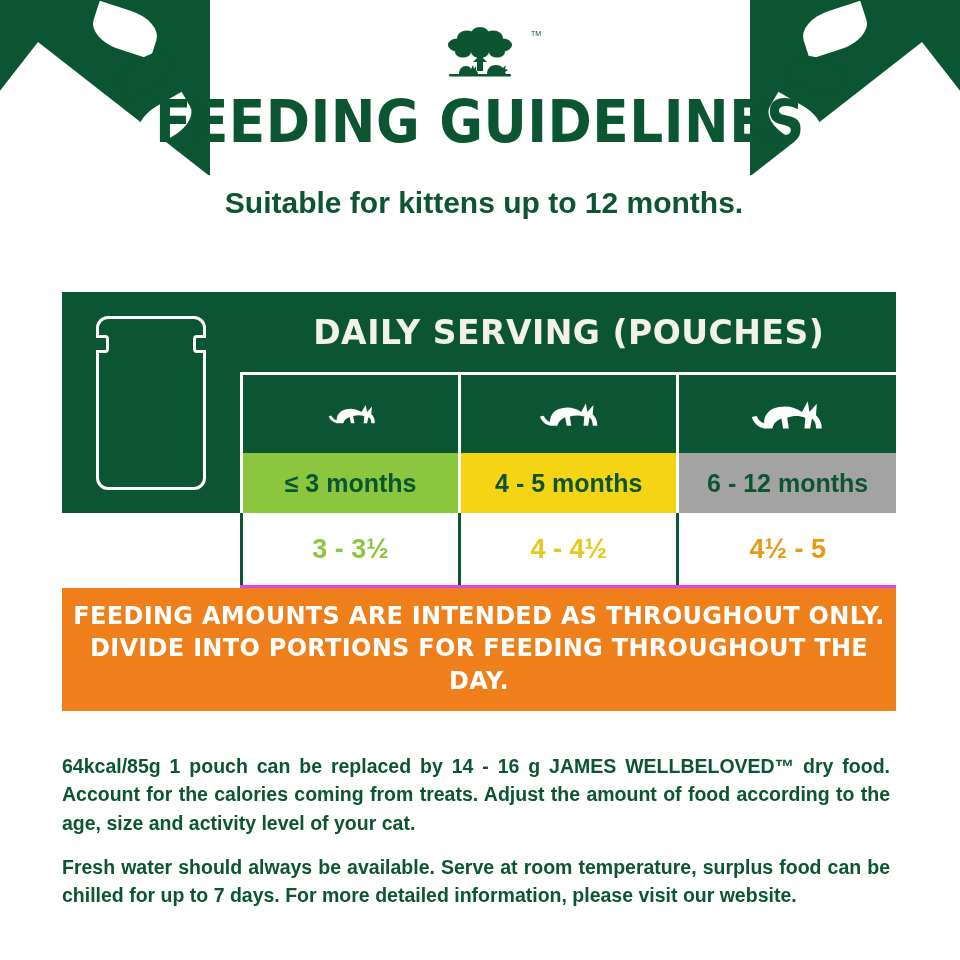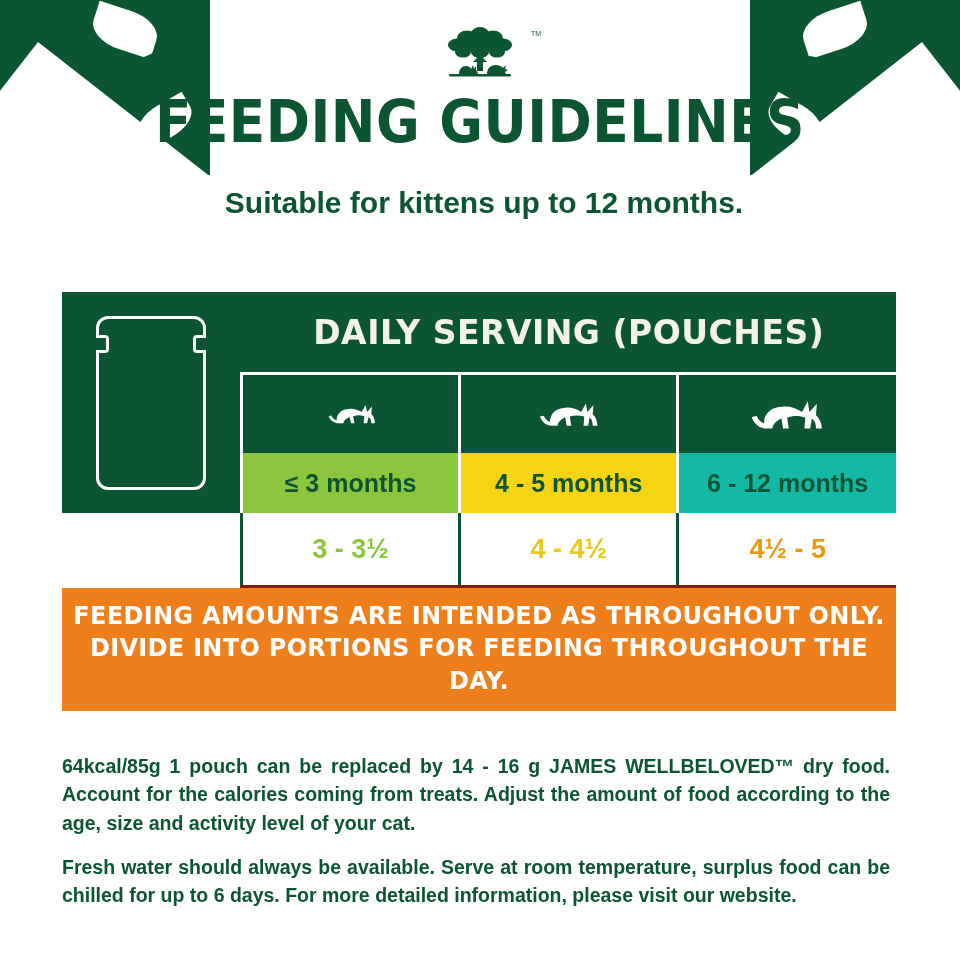--- a/index.html
+++ b/index.html
@@ -143,21 +143,21 @@
     font-weight: bold;
     color: #0b5532;
     border-left: 3px solid #ffffff;
   }
   .amt-row td {
     height: 72px;
     font-size: 27px;
     font-weight: bold;
     background: #ffffff;
     border-left: 3px solid #0b5532;
-    border-bottom: 3px solid #7f1d1d;
+    border-bottom: 3px solid #d946ef;
   }
   .amt-row td.pouch-cell {
     border-left: none;
     border-bottom: none;
   }
   .hdr-sep {
     border-bottom: 3px solid #ffffff;
   }
   .note-bar {
     background: #ef7f1a;
@@ -308,34 +308,34 @@
             <path d="M22 54 c-4-14 4-24 17-26 c10-2 20 0 28 6 l7-13 l2 13 l9-10 l-1 14 c6 6 7 11 7 16 l-7 0 c0-5-1-9-5-12 l-2 12 l-7 0 l1-13 c-7-3-15-3-22 0 l2 13 l-7 0 l-2-12 c-7 3-10 7-11 12 z"></path>
             <path d="M22 54 c-8-1-14-7-16-14 l6-1 c2 6 7 9 11 9 z"></path>
           </g>
         </svg>
       </td>
     </tr>
 
     <tr class="age-row">
       <td style="background:#8cc63e;">≤ 3 months</td>
       <td style="background:#f5d414;">4 - 5 months</td>
-      <td style="background:#14b8a6;">6 - 12 months</td>
+      <td style="background:#a3a3a3;">6 - 12 months</td>
     </tr>
 
     <tr class="amt-row">
       <td class="pouch-cell green-cell"></td>
       <td style="color:#8cc63e;">3 - 3½</td>
       <td style="color:#e8c81b;">4 - 4½</td>
       <td style="color:#e79a13;">4½ - 5</td>
     </tr>
   </tbody>
     </table>
 
   <div class="note-bar">
     <div>FEEDING AMOUNTS ARE INTENDED AS THROUGHOUT ONLY.</div>
     <div>DIVIDE INTO PORTIONS FOR FEEDING THROUGHOUT THE DAY.</div>
   </div>
 </div>
 
 <div class="footer">
   <p>64kcal/85g 1 pouch can be replaced by 14 - 16 g JAMES WELLBELOVED™ dry food. Account for the calories coming from treats. Adjust the amount of food according to the age, size and activity level of your cat.</p>
-  <p>Fresh water should always be available. Serve at room temperature, surplus food can be chilled for up to 6 days. For more detailed information, please visit our website.</p>
+  <p>Fresh water should always be available. Serve at room temperature, surplus food can be chilled for up to 7 days. For more detailed information, please visit our website.</p>
 </div>
 
 </body></html>

